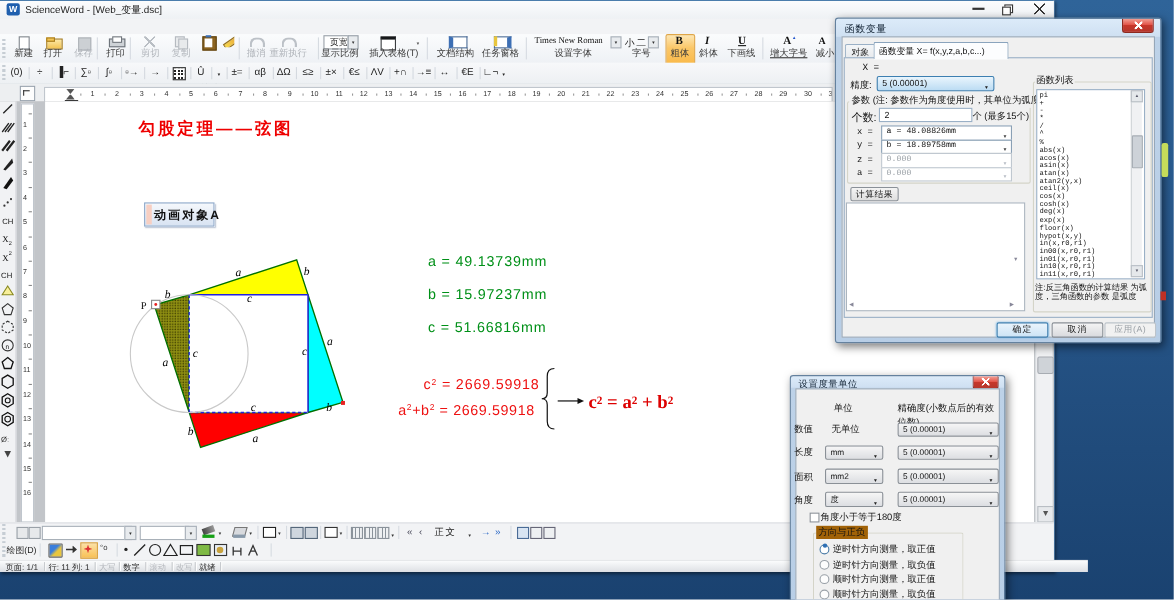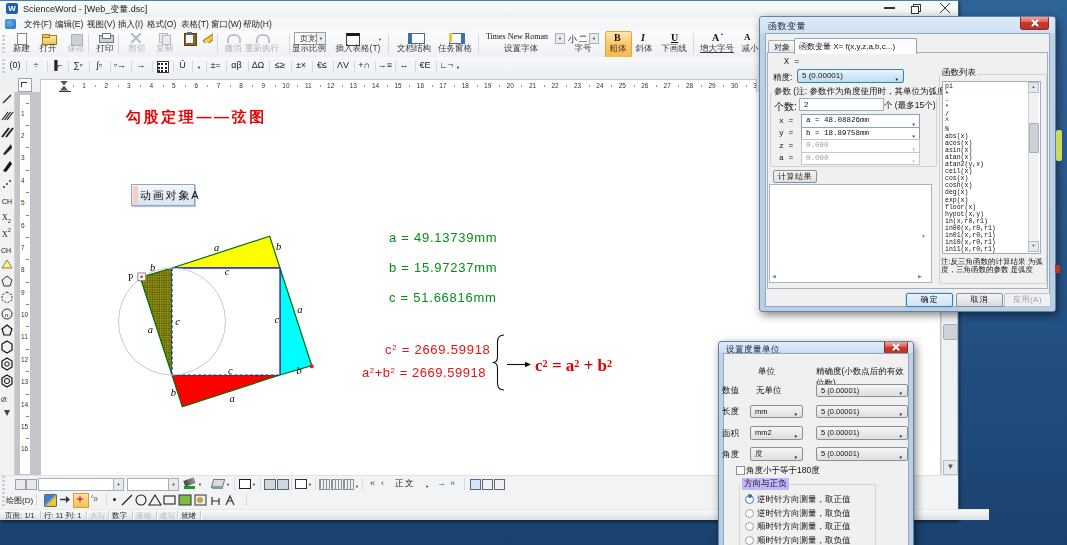--- a/index.html
+++ b/index.html
@@ -50,31 +50,20 @@
 <body>
 <div id="win">
   <div id="titlebar">
     <div id="wicon">W</div>
     <div class="ttl">ScienceWord - [Web_变量.dsc]</div>
     <div style="position:absolute;left:884px;top:7px;width:11px;height:1.5px;background:#333;"></div>
     <div style="position:absolute;left:913px;top:4px;width:6px;height:6px;border:1.2px solid #333;background:#fff;"></div>
     <div style="position:absolute;left:911px;top:6px;width:6px;height:6px;border:1.2px solid #333;background:#fff;"></div>
     <div style="position:absolute;left:940px;top:3px;width:10px;height:10px;background:linear-gradient(45deg,transparent 46%,#333 46%,#333 54%,transparent 54%),linear-gradient(-45deg,transparent 46%,#333 46%,#333 54%,transparent 54%);"></div>
   </div>
-  <div id="menubar">
-      <div style="position:absolute;left:5px;top:2px;width:11px;height:10px;background:radial-gradient(circle at 40% 40%,#6db1e8,#1c66b4);border-radius:2px;"></div>
-      <div class="mi" style="left:24px;">文件(F)</div>
-      <div class="mi" style="left:55px;">编辑(E)</div>
-      <div class="mi" style="left:87px;">视图(V)</div>
-      <div class="mi" style="left:118px;">插入(I)</div>
-      <div class="mi" style="left:147px;">格式(O)</div>
-      <div class="mi" style="left:181px;">表格(T)</div>
-      <div class="mi" style="left:211px;">窗口(W)</div>
-      <div class="mi" style="left:243px;">帮助(H)</div>
-    </div>
   <div id="toolbar">
       <div class="vdots" style="left:2px;"></div>
       <div style="position:absolute;left:17px;top:2px;width:8px;height:10px;background:#fff;border:1px solid #7f858c;"></div>
       <div class="tcap" style="left:21.5px;">新建</div>
       <div style="position:absolute;left:42px;top:4px;width:13px;height:8px;background:linear-gradient(#fce9a8,#f3c452);border:1px solid #a67c1e;"></div>
       <div style="position:absolute;left:42px;top:2.5px;width:6px;height:2px;background:#f3c452;border:1px solid #a67c1e;"></div>
       <div class="tcap" style="left:48px;">打开</div>
       <div style="position:absolute;left:71px;top:3px;width:10px;height:10px;background:#ccd0d4;border:1px solid #aeb3b8;"></div>
       <div class="tcap tcapg" style="left:76px;">保存</div>
       <div class="tsep" style="left:88px;"></div>
@@ -360,21 +349,21 @@
 <text x="232.1" y="310">a</text>
 </g>
 <text x="128" y="188.5" font-family="Liberation Serif,serif" font-size="9.5" fill="#111">P</text>
 <path d="M504,243 Q497.5,243 497.5,250 L497.5,265 Q497.5,270.5 492.5,270.5 Q497.5,270.5 497.5,276 L497.5,291 Q497.5,298 504,298" fill="none" stroke="#111" stroke-width="1.1"></path>
 <line x1="507" y1="272.5" x2="527" y2="272.5" stroke="#111" stroke-width="1.1"></line>
 <polygon points="531,272.5 525,269.8 525,275.2" fill="#111"></polygon>
 </svg>
       <div style="position:absolute;left:126px;top:16px;font-size:15px;font-weight:bold;color:#ee0000;letter-spacing:2.6px;white-space:nowrap;">勾股定理——弦图</div>
       <div style="position:absolute;left:131px;top:92px;width:62px;height:20px;border:1px solid #8aa6c8;background:linear-gradient(180deg,#f5f8fc,#d8e3f2);box-shadow:1px 1px 1px rgba(120,140,170,.5);">
 <div style="position:absolute;left:1px;top:1px;width:5px;height:18px;background:#f7cfc2;"></div>
-<div style="position:absolute;left:8px;top:3px;font-size:11px;font-weight:normal;color:#111;letter-spacing:1.8px;white-space:nowrap;">动画对象A</div>
+<div style="position:absolute;left:8px;top:3px;font-size:11px;font-weight:bold;color:#111;letter-spacing:1.8px;white-space:nowrap;">动画对象A</div>
       </div>
       <div style="position:absolute;left:389px;top:138px;font-size:13px;color:#009018;letter-spacing:0.75px;white-space:nowrap;">a = 49.13739mm</div>
       <div style="position:absolute;left:389px;top:168px;font-size:13px;color:#009018;letter-spacing:0.75px;white-space:nowrap;">b = 15.97237mm</div>
       <div style="position:absolute;left:389px;top:198px;font-size:13px;color:#009018;letter-spacing:0.75px;white-space:nowrap;">c = 51.66816mm</div>
       <div style="position:absolute;left:385px;top:250px;font-size:13px;color:#ee1111;letter-spacing:0.75px;white-space:nowrap;">c<sup>2</sup> = 2669.59918</div>
       <div style="position:absolute;left:362px;top:273px;font-size:13px;color:#ee1111;letter-spacing:0.55px;white-space:nowrap;">a<sup>2</sup>+b<sup>2</sup> = 2669.59918</div>
       <div style="position:absolute;left:535px;top:264px;font-family:'Liberation Serif',serif;font-size:17px;font-weight:bold;color:#dd0000;white-space:nowrap;">c<sup>2</sup> = a<sup>2</sup> + b<sup>2</sup></div>
   </div>
   <div id="rowA">
       <div class="vdots" style="left:2px;top:0px;height:16px;"></div>
@@ -557,21 +546,21 @@
       <div style="position:absolute;left:92px;top:29.5px;width:86px;height:11.5px;background:linear-gradient(180deg,#f6f6f6,#dcdee2);border:1px solid #8a9097;border-radius:2px;font-size:7.5px;color:#111;line-height:11.5px;padding-left:4px;">5 (0.00001)<div style="position:absolute;right:4px;top:3.8px;font-size:4.5px;color:#222;">▼</div></div>
       <div style="position:absolute;left:92px;top:50.5px;width:86px;height:11.5px;background:linear-gradient(180deg,#f6f6f6,#dcdee2);border:1px solid #8a9097;border-radius:2px;font-size:7.5px;color:#111;line-height:11.5px;padding-left:4px;">5 (0.00001)<div style="position:absolute;right:4px;top:3.8px;font-size:4.5px;color:#222;">▼</div></div>
       <div style="position:absolute;left:92px;top:72px;width:86px;height:11.5px;background:linear-gradient(180deg,#f6f6f6,#dcdee2);border:1px solid #8a9097;border-radius:2px;font-size:7.5px;color:#111;line-height:11.5px;padding-left:4px;">5 (0.00001)<div style="position:absolute;right:4px;top:3.8px;font-size:4.5px;color:#222;">▼</div></div>
       <div style="position:absolute;left:92px;top:93px;width:86px;height:11.5px;background:linear-gradient(180deg,#f6f6f6,#dcdee2);border:1px solid #8a9097;border-radius:2px;font-size:7.5px;color:#111;line-height:11.5px;padding-left:4px;">5 (0.00001)<div style="position:absolute;right:4px;top:3.8px;font-size:4.5px;color:#222;">▼</div></div>
       <div style="position:absolute;left:26px;top:50.5px;width:47px;height:11.5px;background:linear-gradient(180deg,#f6f6f6,#dcdee2);border:1px solid #8a9097;border-radius:2px;font-size:7.5px;color:#111;line-height:11.5px;padding-left:4px;">mm<div style="position:absolute;right:4px;top:3.8px;font-size:4.5px;color:#222;">▼</div></div>
       <div style="position:absolute;left:26px;top:72px;width:47px;height:11.5px;background:linear-gradient(180deg,#f6f6f6,#dcdee2);border:1px solid #8a9097;border-radius:2px;font-size:7.5px;color:#111;line-height:11.5px;padding-left:4px;">mm2<div style="position:absolute;right:4px;top:3.8px;font-size:4.5px;color:#222;">▼</div></div>
       <div style="position:absolute;left:26px;top:93px;width:47px;height:11.5px;background:linear-gradient(180deg,#f6f6f6,#dcdee2);border:1px solid #8a9097;border-radius:2px;font-size:7.5px;color:#111;line-height:11.5px;padding-left:4px;">度<div style="position:absolute;right:4px;top:3.8px;font-size:4.5px;color:#222;">▼</div></div>
       <div style="position:absolute;left:12px;top:112px;width:7px;height:7px;background:#fff;border:1px solid #8a9097;"></div>
       <div style="position:absolute;left:22px;top:110.5px;font-size:8.5px;color:#111;">角度小于等于180度</div>
       <div style="position:absolute;left:15px;top:130px;width:135px;height:68px;border:1px solid #d4d4c8;border-radius:2px;border-bottom:none;"></div>
-      <div style="position:absolute;left:18px;top:124px;font-size:8.5px;color:#111;background:#c4b5fd;padding:0 2px;text-align:center;">方向与正负</div>
+      <div style="position:absolute;left:18px;top:124px;font-size:8.5px;color:#111;background:#a16207;padding:0 2px;text-align:center;">方向与正负</div>
       <div style="position:absolute;left:21px;top:140.5px;width:7px;height:7px;border-radius:50%;background:#fff;border:1px solid #4a7ba6;"></div>
       <div style="position:absolute;left:23.5px;top:140.0px;width:4px;height:4px;border-radius:50%;background:#2d6fb4;"></div>
       <div style="position:absolute;left:33px;top:139.5px;font-size:8.5px;color:#111;">逆时针方向测量，取正值</div>
       <div style="position:absolute;left:21px;top:154.5px;width:7px;height:7px;border-radius:50%;background:#fdfdfd;border:1px solid #9aa1a8;"></div>
       <div style="position:absolute;left:33px;top:153.5px;font-size:8.5px;color:#111;">逆时针方向测量，取负值</div>
       <div style="position:absolute;left:21px;top:168px;width:7px;height:7px;border-radius:50%;background:#fdfdfd;border:1px solid #9aa1a8;"></div>
       <div style="position:absolute;left:33px;top:167px;font-size:8.5px;color:#111;">顺时针方向测量，取正值</div>
       <div style="position:absolute;left:21px;top:181.5px;width:7px;height:7px;border-radius:50%;background:#fdfdfd;border:1px solid #9aa1a8;"></div>
       <div style="position:absolute;left:33px;top:180.5px;font-size:8.5px;color:#111;">顺时针方向测量，取负值</div>
     </div>

